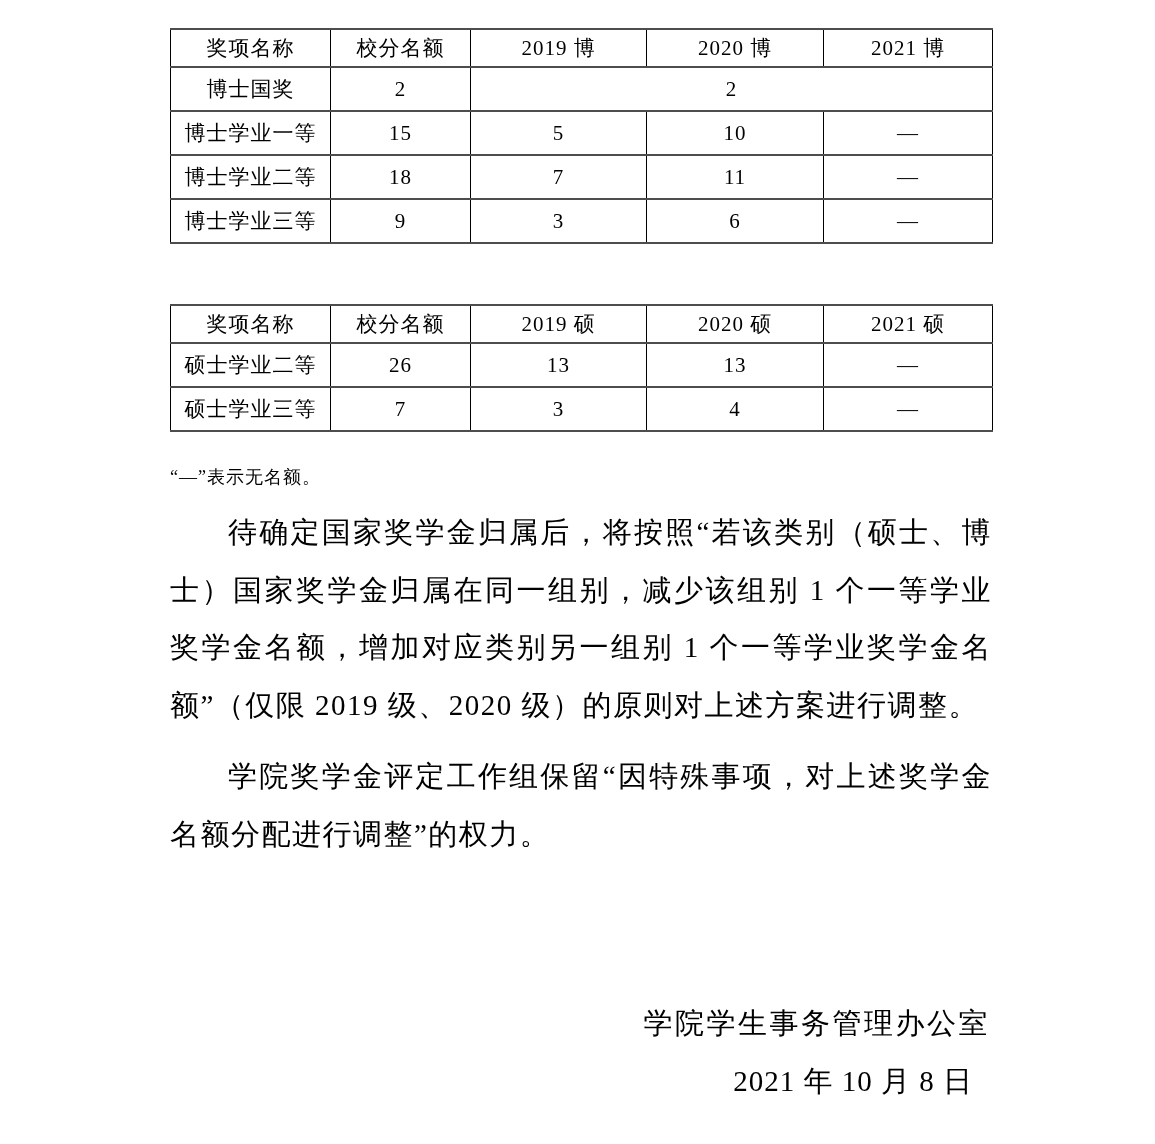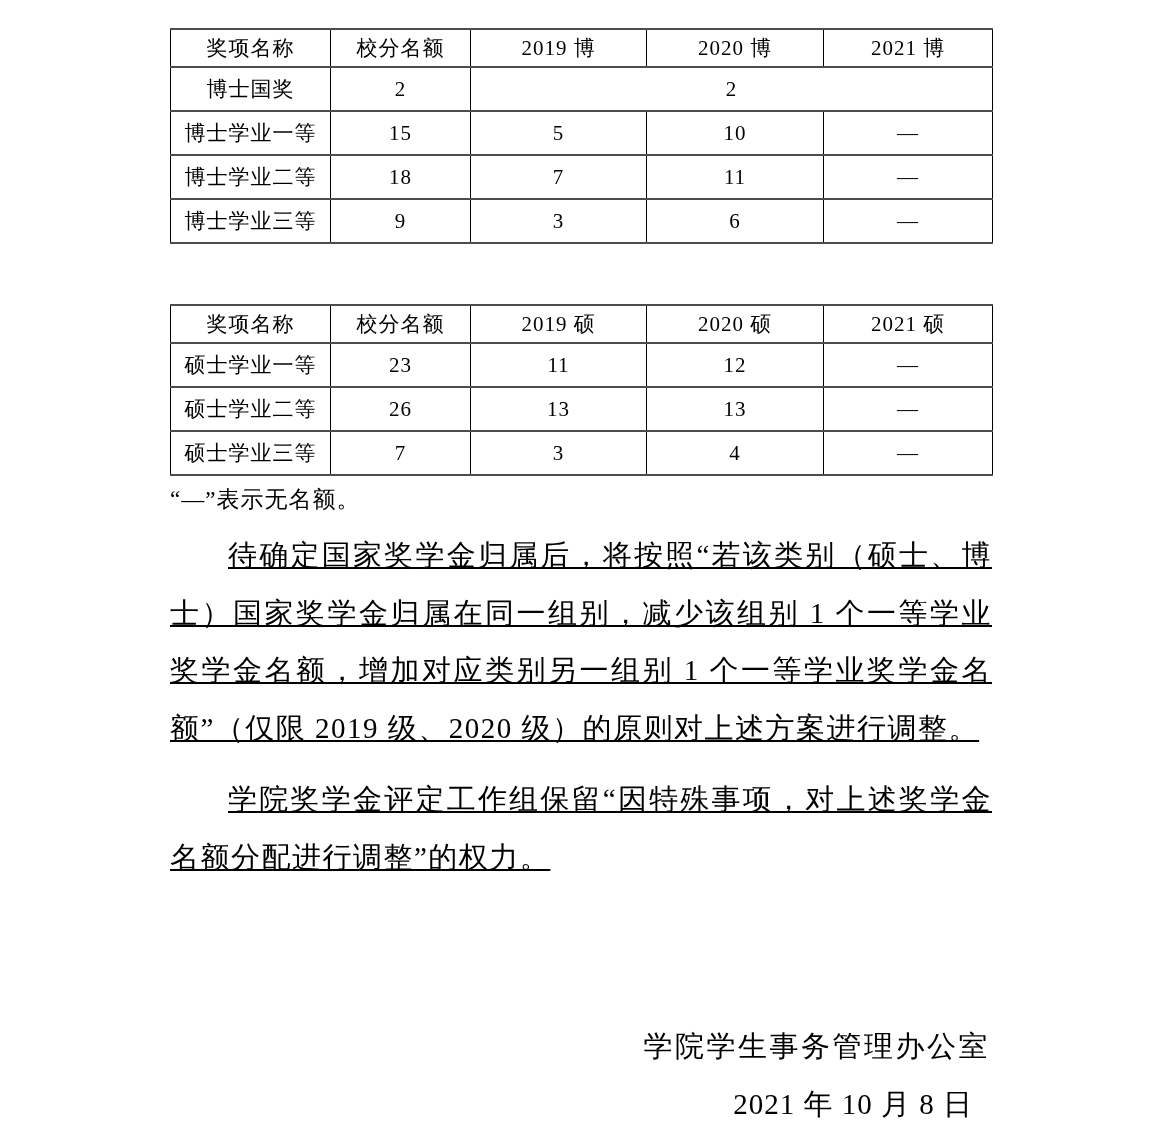--- a/index.html
+++ b/index.html
@@ -45,34 +45,33 @@
   }
   table.award-table thead tr { height: 36px; }
   table.award-table tbody tr { height: 44px; }
   col.c1 { width: 160px; }
   col.c2 { width: 140px; }
   col.c3 { width: 176px; }
   col.c4 { width: 177px; }
   col.c5 { width: 169px; }
   
   .footnote {
-    margin-top: 11px;
-    font-size: 23px;
+    margin-top: 32px;
+    font-size: 18px;
     line-height: 26px;
     letter-spacing: 1px;
   }
   
   .body-text p {
     margin: 0;
     font-size: 29px;
     line-height: 57.5px;
     letter-spacing: 1.5px;
     text-align: justify;
     text-indent: 2em;
-    text-decoration: underline;
   }
   .body-text p.para-first { margin-top: 14px; }
   .body-text p.para-next  { margin-top: 14px; }
   
   .signature {
     text-align: right;
     font-size: 29px;
   }
   .signature .office {
     margin-top: 140px;
@@ -151,27 +150,20 @@
       <tr>
         <th>奖项名称</th>
         <th>校分名额</th>
         <th>2019 硕</th>
         <th>2020 硕</th>
         <th>2021 硕</th>
       </tr>
     </thead>
     <tbody>
       <tr>
-        <td>硕士学业一等</td>
-        <td>23</td>
-        <td>11</td>
-        <td>12</td>
-        <td>—</td>
-      </tr>
-      <tr>
         <td>硕士学业二等</td>
         <td>26</td>
         <td>13</td>
         <td>13</td>
         <td>—</td>
       </tr>
       <tr>
         <td>硕士学业三等</td>
         <td>7</td>
         <td>3</td>

